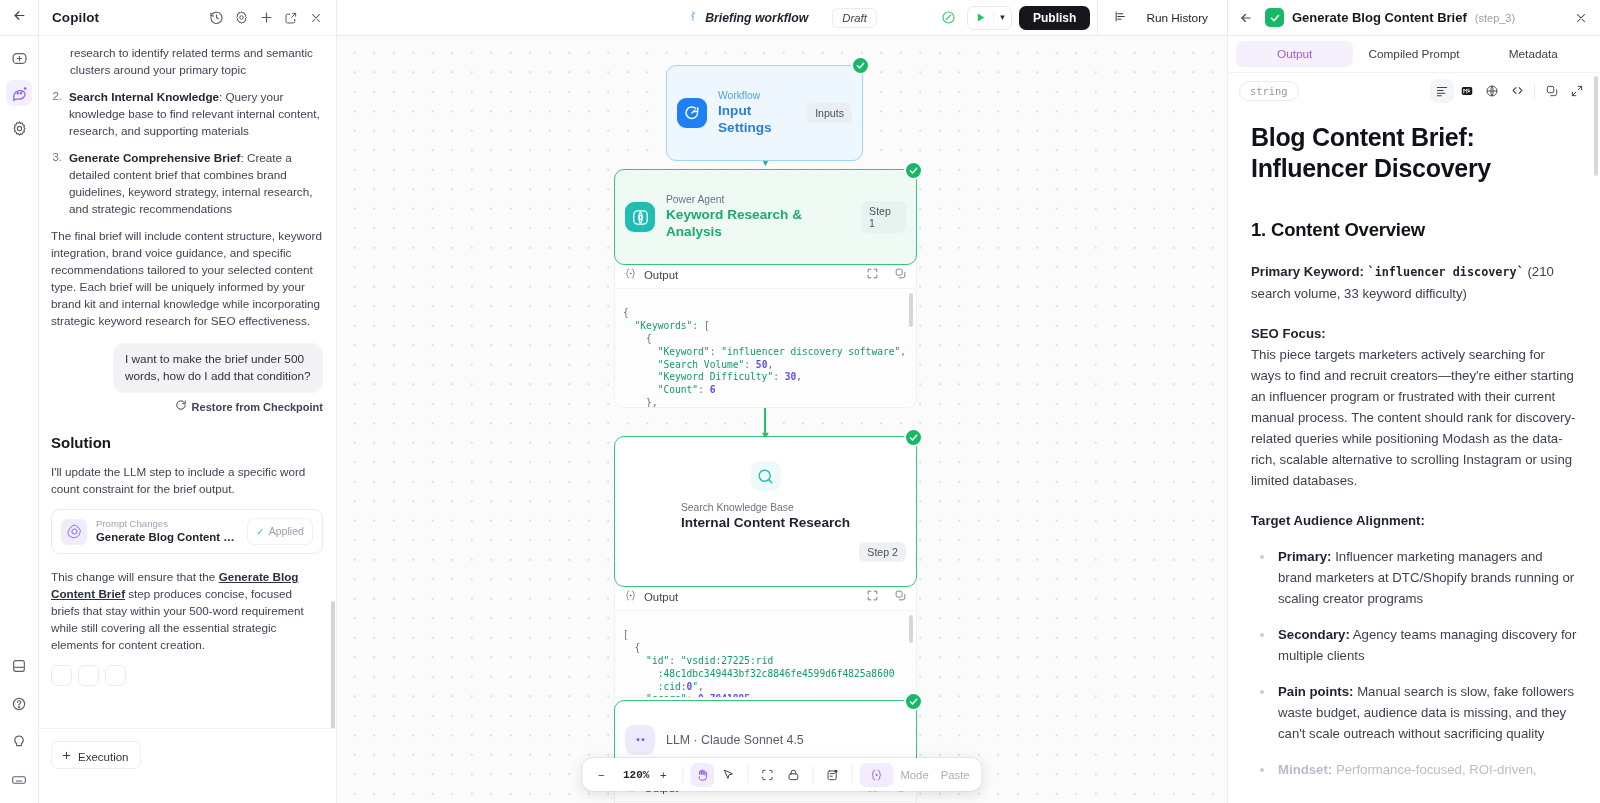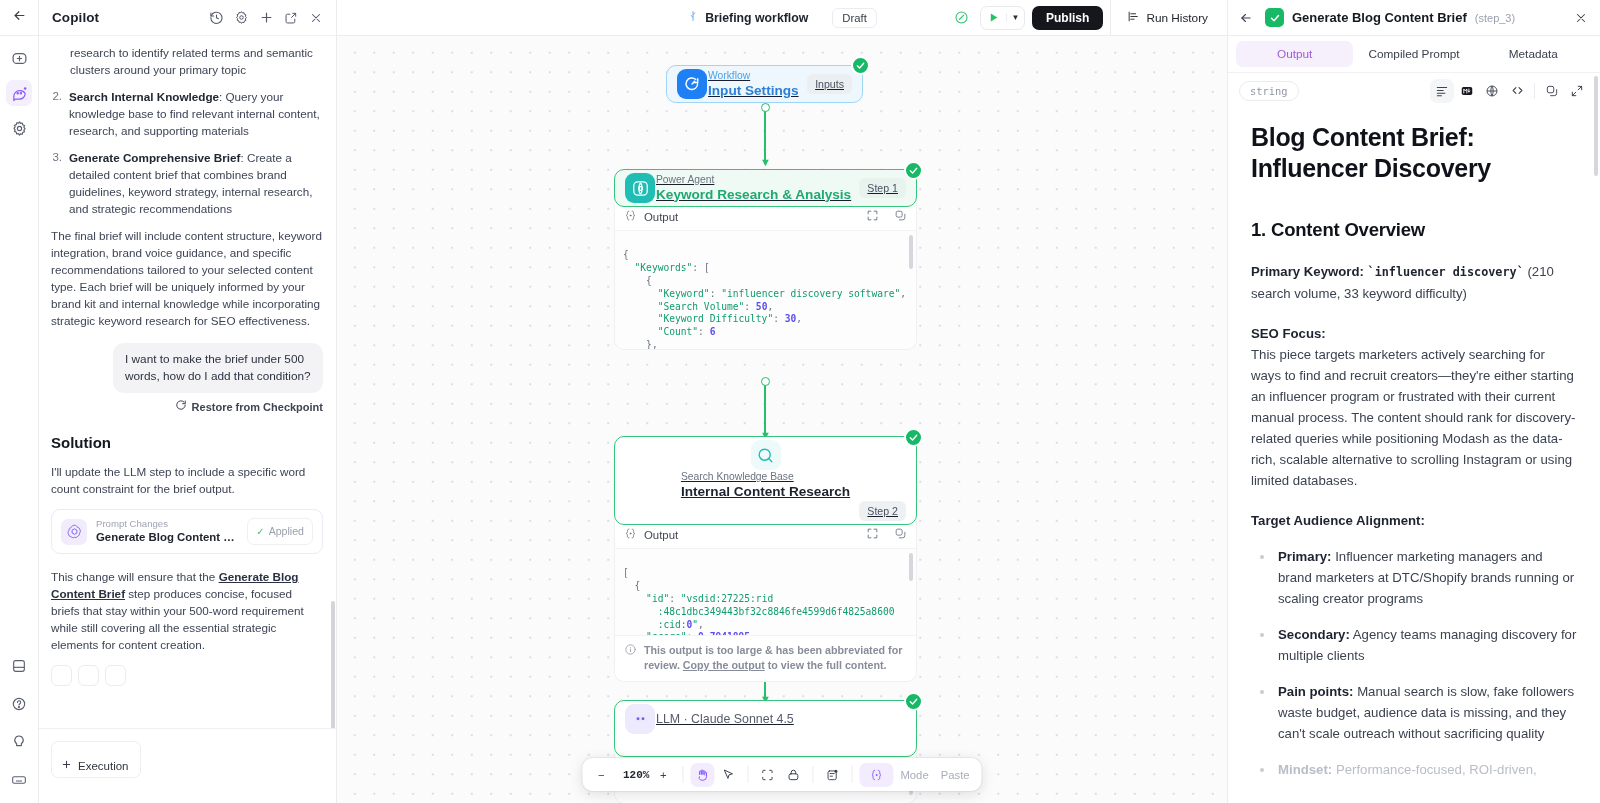--- a/index.html
+++ b/index.html
@@ -103,22 +103,22 @@
     width: 21px; height: 21px; border: 1px solid #ececf0; border-radius: 6px;
     display: flex; align-items: center; justify-content: center; color: #555b6b;
   }
   .copilot-foot {
     border-top: 1px solid #f0f0f3; padding: 12px 12px 14px;
     flex: 0 0 auto;
   }
   .exec-btn {
     display: inline-flex; align-items: center; gap: 6px;
     border: 1px solid #eceef1; border-radius: 7px;
-    font-size: 11.5px; color: #30353f; padding: 17px 11px 5px 9px;
-    margin-bottom: 11px;
+    font-size: 11.5px; color: #30353f; padding: 8px 11px 5px 9px;
+    margin-bottom: 20px;
   }
   .composer {
     border: 1px solid #ededf1; border-radius: 10px;
     padding: 10px 10px 8px; position: relative; min-height: 62px;
   }
   .composer .ph { font-size: 11.8px; color: #a5a9b5; }
   .composer-actions { display: flex; justify-content: flex-end; align-items: center; gap: 7px; margin-top: 14px; }
   .auto-mode {
     display: inline-flex; align-items: center; gap: 5px;
     font-size: 11.3px; font-weight: 700; color: #262b36;
@@ -132,58 +132,58 @@
     background: #d3d5db; border-radius: 3px;
   }
 
   
   .center { flex: 1 1 auto; display: flex; flex-direction: column; min-width: 0; position: relative; }
   .topbar {
     height: 36px; flex: 0 0 36px; border-bottom: 1px solid #ececf0;
     display: flex; align-items: center; position: relative; background: #fff;
   }
   .tb-center { position: absolute; left: 0; right: 0; display: flex; justify-content: center;
-    align-items: center; gap: 24px; pointer-events: none; }
+    align-items: center; gap: 24px; pointer-events: none; font-style: italic; }
   .tb-title { display: flex; align-items: center; gap: 6px; font-size: 12.3px; font-weight: 600; color: #1d222c; }
   .tb-chip {
     border: 1px solid #ebecef; border-radius: 6px; font-size: 11.3px; color: #3a404c;
     padding: 3px 9px;
   }
   .tb-right { margin-left: auto; display: flex; align-items: center; gap: 7px; padding-right: 10px; }
   .run-group {
     display: flex; align-items: center; border: 1px solid #e8e9ec; border-radius: 7px; overflow: hidden;
     height: 24px;
   }
   .run-play { width: 25px; display: flex; align-items: center; justify-content: center; color: #22c55e; }
   .run-caret { width: 18px; display:flex; align-items:center; justify-content:center;
     border-left: 1px solid #eeeff2; color: #2b303b; font-size: 8px; }
   .publish {
     background: #15171c; color: #fff; border-radius: 7px;
     font-size: 12px; font-weight: 600; padding: 5px 14px;
   }
   .run-hist {
-    display: flex; align-items: center; gap: 6px;
+    display: flex; align-items: center; gap: 19px;
     font-size: 11.8px; color: #22262f; font-weight: 500;
     padding: 5px 9px; border-radius: 7px;
   }
   .topbar-sep { width: 1px; height: 36px; background: #ececf0; }
 
   .canvas {
     flex: 1 1 auto; position: relative; overflow: hidden;
     background-color: #fbfbfc;
     background-image: radial-gradient(#dcdde3 1.05px, transparent 1.05px);
     background-size: 19.5px 19.5px;
     background-position: 8px 7px;
   }
 
   
   .node { position: absolute; }
   .node-head {
-    border-radius: 10px; display: flex; align-items: center; gap: 1px;
-    padding: 3px 10px; position: relative; text-decoration: underline;
+    border-radius: 10px; display: flex; align-items: center; gap: 11px;
+    padding: 24px 10px; position: relative;
   }
   .node-ico { width: 30px; height: 30px; border-radius: 9px; flex:0 0 30px;
     display: flex; align-items: center; justify-content: center; color: #fff; }
   .node-kind { font-size: 10.3px; line-height: 12px; }
   .node-name { font-size: 13.6px; font-weight: 600; line-height: 17px; }
   .node-badge {
     margin-left: auto; font-size: 10.6px; border-radius: 6px; padding: 4px 8px;
   }
   .ok-badge {
     position: absolute; width: 19px; height: 19px; border-radius: 50%;

